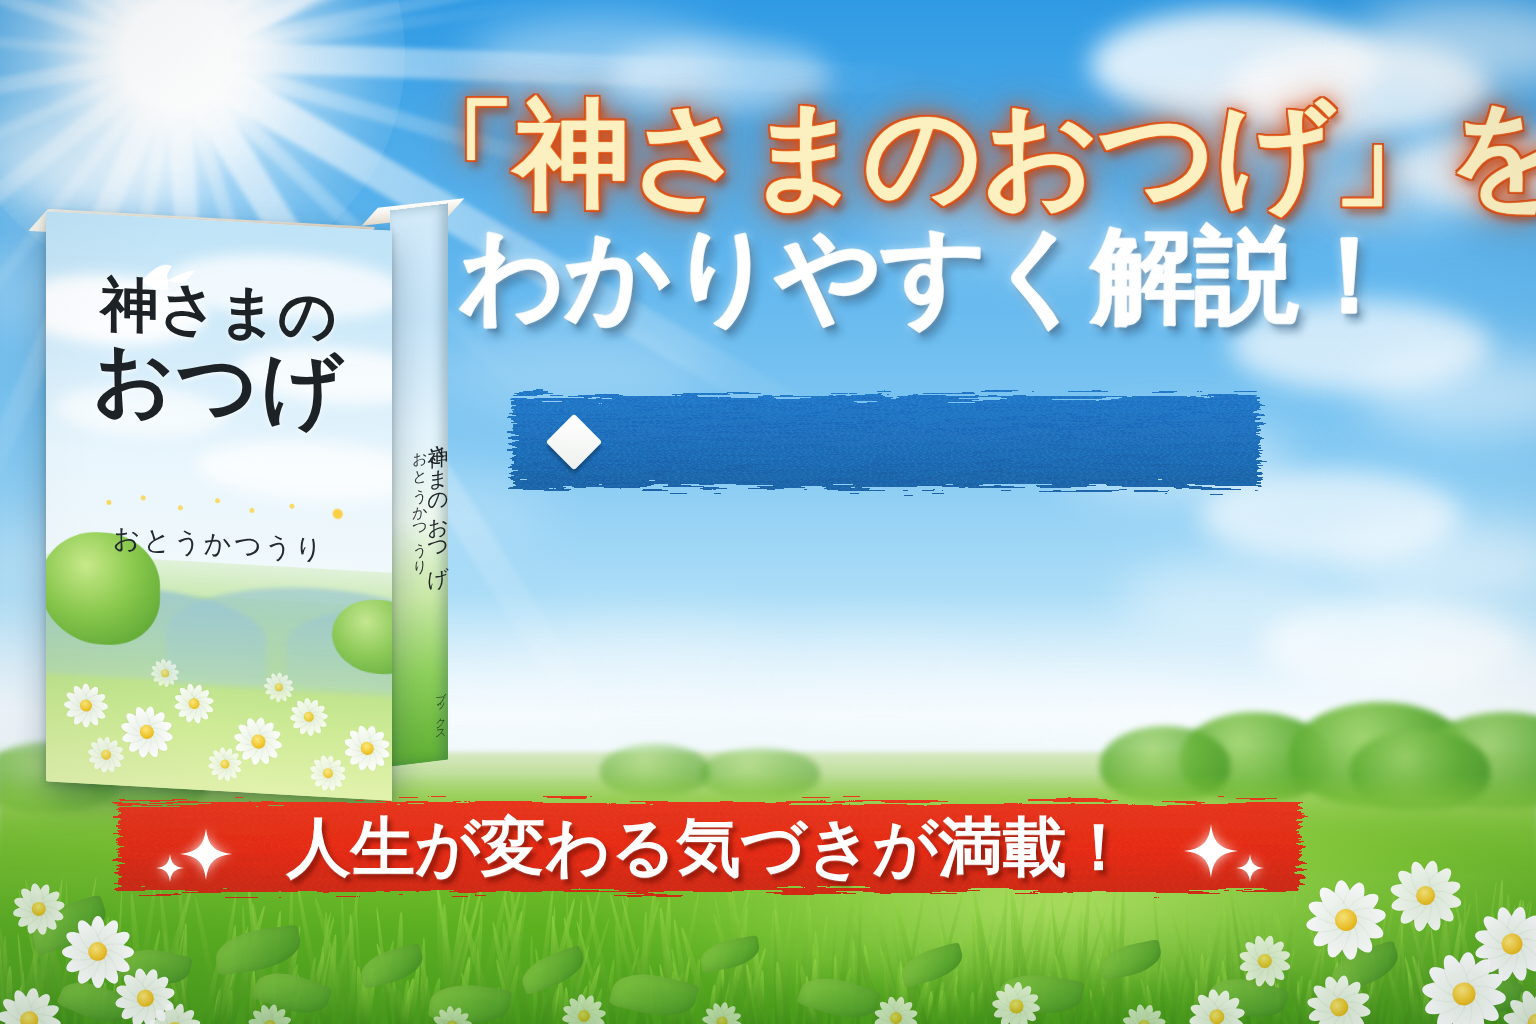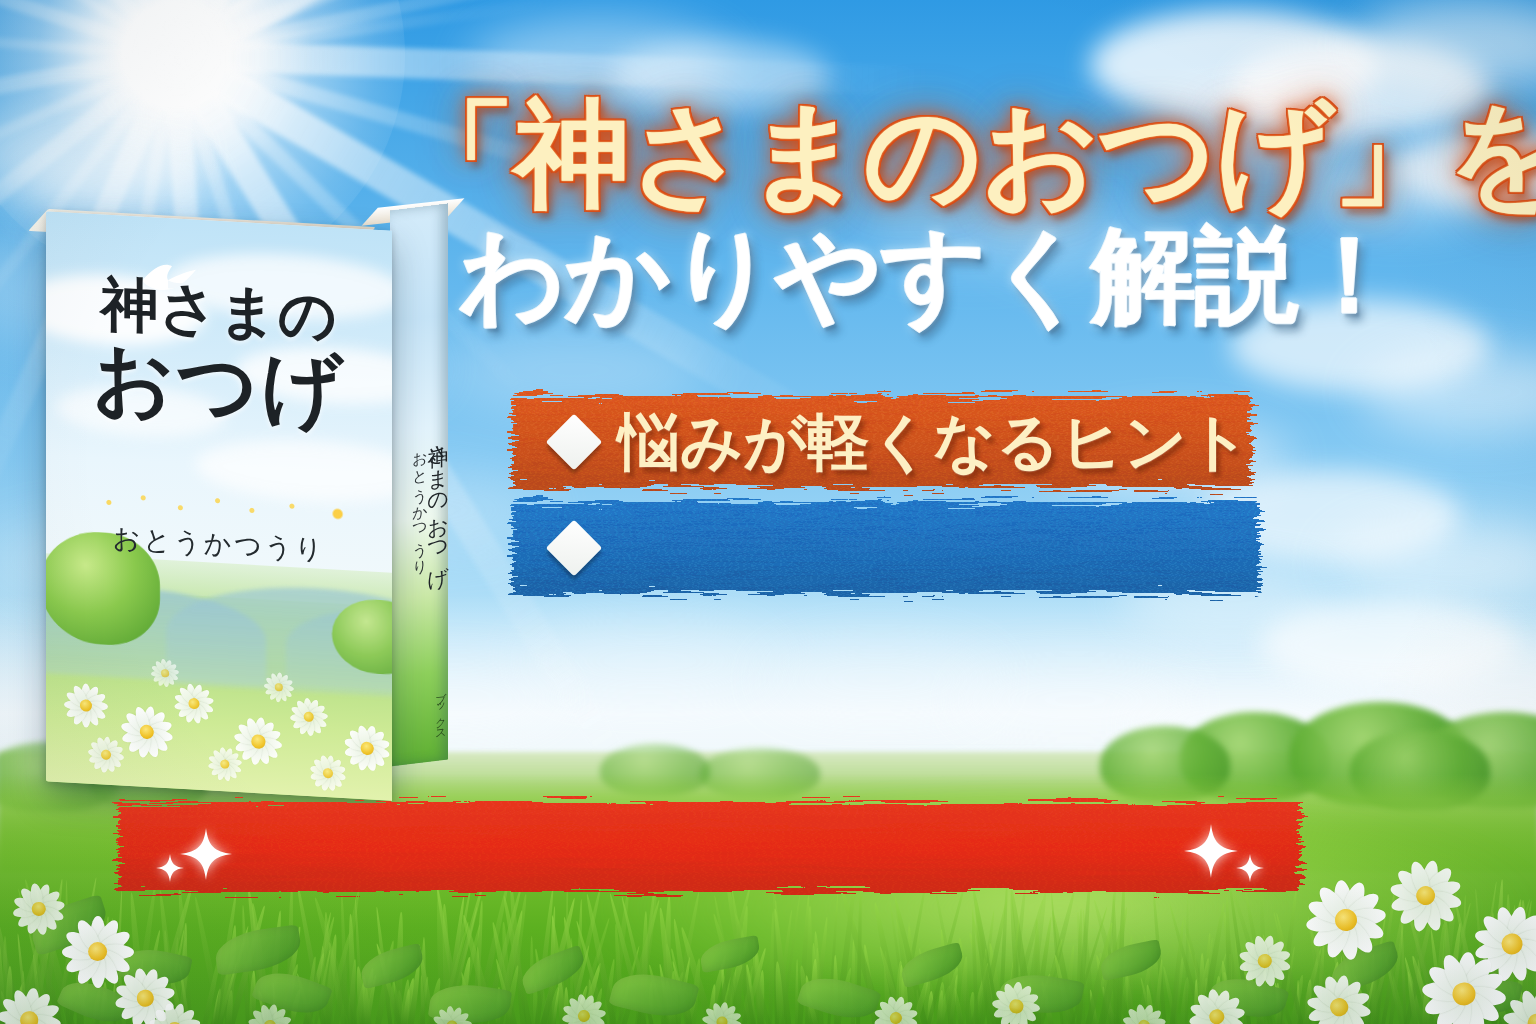--- a/index.html
+++ b/index.html
@@ -1422,25 +1422,20 @@
     </div>
   </div>
 
   <div class="headline">
     <div class="hl-line hl1">「神さまのおつげ」を</div>
     <div class="hl-line hl2">わかりやすく解説！</div>
   </div>
 
   <div class="bars">
 
-    <div class="bar bar1">
-      <div class="paint" id="p1" style="background: linear-gradient(rgb(221, 88, 32) 0%, rgb(203, 81, 29) 60%, rgb(186, 74, 27) 100%);"></div>
-      <div class="dia"></div>
-      <div class="txt">悩みが軽くなるヒント</div>
-    </div>
 
 
     <div class="bar bar3">
       <div class="paint" id="p3" style="background: linear-gradient(rgb(34, 119, 200) 0%, rgb(31, 109, 184) 60%, rgb(29, 100, 168) 100%);"></div>
       <div class="dia"></div>
     </div>
 
   </div>
 
   <div class="banner">
@@ -1460,16 +1455,17 @@
         <svg viewBox="0 0 100 100" width="54" height="54" style="display: block;">
           <path d="M50 0 C54 34 66 46 100 50 C66 54 54 66 50 100 C46 66 34 54 0 50 C34 46 46 34 50 0 Z" fill="#ffffff"></path>
         </svg>
       </div>
     <div class="spark" style="right: 36px; top: 52px; width: 28px; height: 28px; filter: drop-shadow(rgba(255, 255, 255, 0.85) 0px 0px 6px);">
         <svg viewBox="0 0 100 100" width="28" height="28" style="display: block;">
           <path d="M50 0 C54 34 66 46 100 50 C66 54 54 66 50 100 C46 66 34 54 0 50 C34 46 46 34 50 0 Z" fill="#ffffff"></path>
         </svg>
       </div>
 
+    <div class="btxt">人生が変わる気づきが満載！</div>
   </div>
 
   <div class="vign"></div>
 </div>
 
 </body></html>

